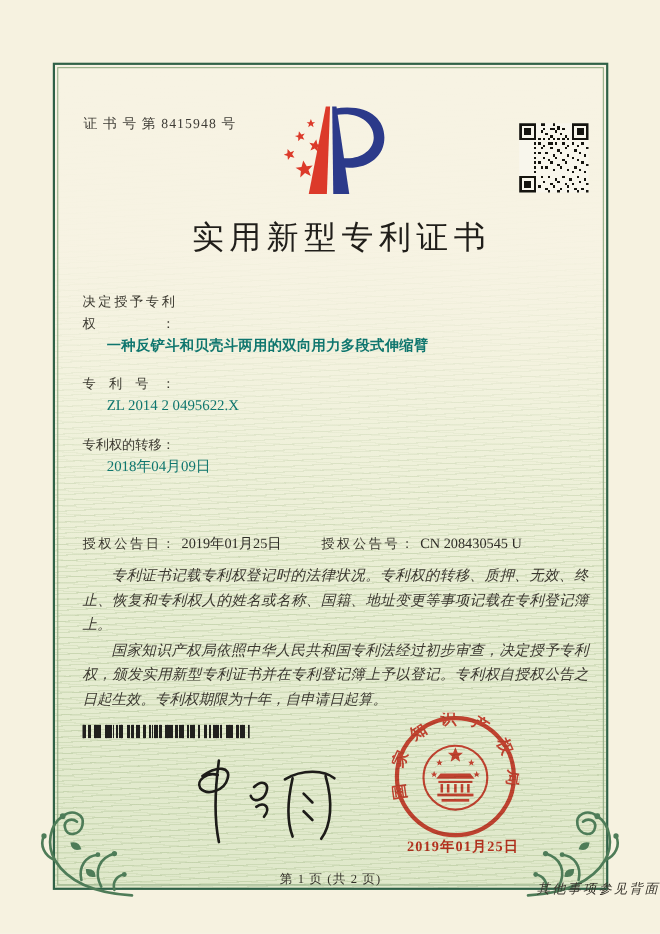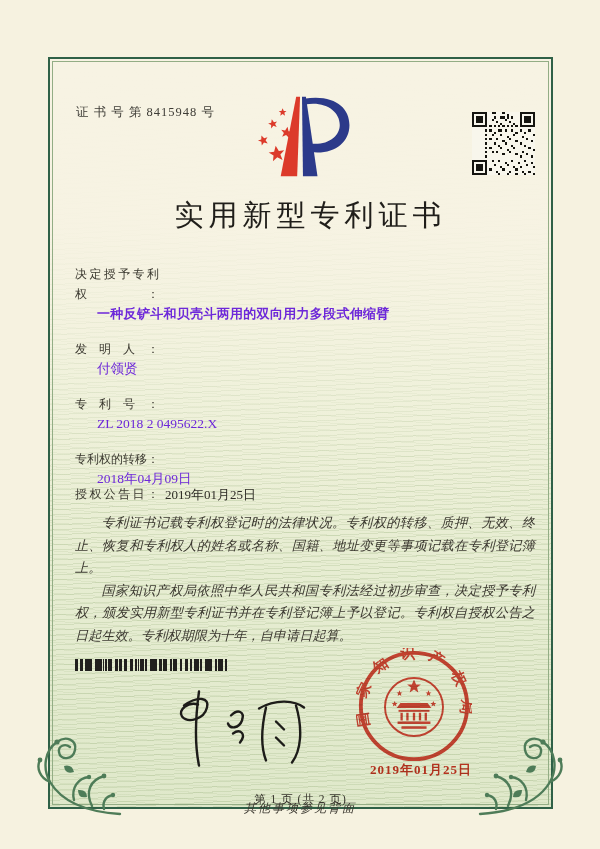--- a/index.html
+++ b/index.html
@@ -37,21 +37,21 @@
   }
 
   .fields { position:absolute; left:75px; top:264px; width:462px; }
   .row { margin-bottom:15px; line-height:20px; }
   .flabel {
     display:inline-block; width:84px; font-size:12px; color:#3a382f;
     text-align:justify; text-align-last:justify; vertical-align:top; line-height:20px;
   }
   .fvalue {
     display:inline-block; width:364px; margin-left:22px; font-size:13.5px;
-    color:#6d28d9; vertical-align:top; line-height:20px;
+    color:#0f766e; vertical-align:top; line-height:20px;
   }
   .fvalue.bold { font-weight:700; font-family:"Liberation Sans","DejaVu Sans",sans-serif; font-size:13px; letter-spacing:.3px; }
 
   .grant-row { position:absolute; left:75px; top:484px; width:462px; line-height:20px; }
   .grant-row .col2 { position:absolute; left:217px; top:0; }
   .gvalue { font-size:13px; margin-left:6px; color:#2e2c26; }
 
   .paras { position:absolute; left:75px; top:512px; width:460px; }
   .paras p {
     font-size:13.2px; line-height:22.5px; text-indent:2em; text-align:justify;
@@ -78,21 +78,21 @@
     position:absolute; left:351px; top:761px; width:140px; text-align:center;
     color:#cf3726; font-size:13px; letter-spacing:1px; font-weight:700;
     mix-blend-mode:multiply;
   }
 
   .page-num {
     position:absolute; left:48px; top:792px; width:505px; text-align:center;
     font-size:11.5px; color:#34322a; letter-spacing:1px;
   }
   .back-note {
-    position:absolute; left:0; top:800px; width:600px; text-align:center;
+    position:absolute; left:0; top:800px; width:600px; text-align:right;
     font-size:12px; color:#3a372f; font-style:italic; letter-spacing:2px;
   }
 
   .flourish { position:absolute; width:92px; height:112px; }
   .flourish.bl { left:30px;  top:706px; }
   .flourish.br { right:30px; top:706px; transform:scaleX(-1); }
 </style>
 </head>
 <body>
 
@@ -149,32 +149,32 @@
     </g>
   </svg>
 
   <div class="title">实用新型专利证书</div>
 
   <div class="fields">
     <div class="row">
       <span class="flabel">决定授予专利权：</span><span class="fvalue bold">一种反铲斗和贝壳斗两用的双向用力多段式伸缩臂</span>
     </div>
     <div class="row">
-      <span class="flabel">发明人：</span><span class="fvalue">付领贤</span>
-    </div>
-    <div class="row">
-      <span class="flabel">专利号：</span><span class="fvalue">ZL 2018 2 0495622.X</span>
+      <span class="flabel">专利号：</span><span class="fvalue">ZL 2014 2 0495622.X</span>
     </div>
     <div class="row">
       <span class="flabel">专利权的转移：</span><span class="fvalue">2018年04月09日</span>
     </div>
   </div>
 
   <div class="grant-row">
     <span class="flabel">授权公告日：</span><span class="gvalue">2019年01月25日</span>
+    <span class="col2">
+      <span class="flabel">授权公告号：</span><span class="gvalue">CN 208430545 U</span>
+    </span>
   </div>
 
   <div class="paras">
     <p>专利证书记载专利权登记时的法律状况。专利权的转移、质押、无效、终止、恢复和专利权人的姓名或名称、国籍、地址变更等事项记载在专利登记簿上。</p>
     <p>国家知识产权局依照中华人民共和国专利法经过初步审查，决定授予专利权，颁发实用新型专利证书并在专利登记簿上予以登记。专利权自授权公告之日起生效。专利权期限为十年，自申请日起算。</p>
   </div>
 
   <div class="barcode"></div>
 
 

